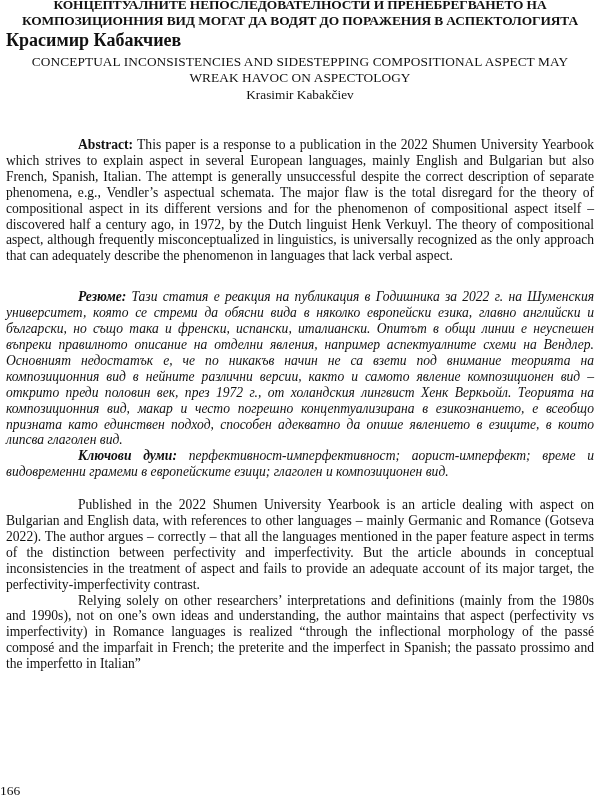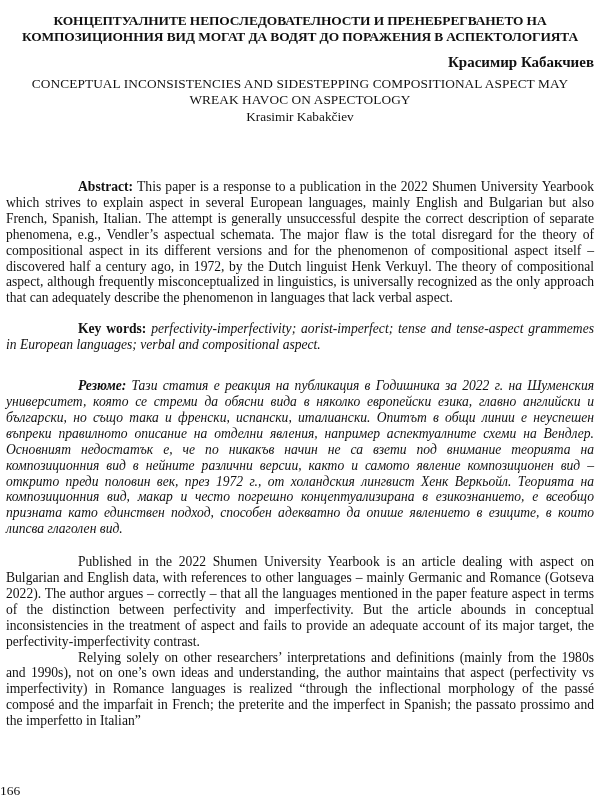--- a/index.html
+++ b/index.html
@@ -1,30 +1,30 @@
 <!DOCTYPE html>
 <html><head>
 <meta charset="utf-8">
 <style>
   html, body { margin: 0; padding: 0; background: #ffffff; }
   body {
     width: 600px; height: 800px; overflow: hidden; position: relative;
     font-family: "Liberation Serif", "DejaVu Serif", serif;
     color: #111111;
   }
-  .page { position: absolute; left: 6px; top: 16px; width: 588px; font-family: Liberation Serif, serif; }
+  .page { position: absolute; left: 6px; top: 0; width: 588px; font-family: Liberation Serif, serif; }
   .title-bg {
     font-weight: bold; text-align: center; font-size: 13.4px; line-height: 15.5px;
     margin: -3px 0 0 0; letter-spacing: -0.1px;
   }
-  .author-bg { font-weight: bold; text-align: right; font-size: 15px; margin-top: 11px; line-height: 15px; }
+  .author-bg { font-weight: bold; text-align: left; font-size: 18px; margin-top: 5px; line-height: 15px; }
   .title-en { text-align: center; font-size: 13.3px; line-height: 16px; margin-top: 6px; letter-spacing: 0.1px; }
   .author-en { text-align: center; font-size: 13.3px; margin-top: 1px; line-height: 16px; }
   p { margin: 0; text-align: justify; font-size: 13.6px; line-height: 15.9px; }
-  .abstract { margin-top: 54px; }
+  .abstract { margin-top: 34px; }
   .indent { text-indent: 72px; }
   .kw { margin-top: 15px; }
   .rez { margin-top: 25px; font-style: italic; }
   .kw-bg { font-style: italic; }
   b.lbl { font-weight: bold; }
   .rez b.lbl, .kw-bg b.lbl { font-style: italic; }
   i { font-style: italic; }
   .doi { text-align: right; font-weight: bold; font-style: italic; font-size: 13.6px; line-height: 16px; }
   .body1 { margin-top: 17px; }
   .pagenum { position: absolute; left: 0; width: 600px; top: 783px; font-size: 13.5px; }
@@ -33,23 +33,23 @@
 <body>
 
 <div class="page">
   <div class="title-bg">КОНЦЕПТУАЛНИТЕ НЕПОСЛЕДОВАТЕЛНОСТИ И ПРЕНЕБРЕГВАНЕТО НА КОМПОЗИЦИОННИЯ ВИД МОГАТ ДА ВОДЯТ ДО ПОРАЖЕНИЯ В АСПЕКТОЛОГИЯТА</div>
   <div class="author-bg">Красимир Кабакчиев</div>
   <div class="title-en">CONCEPTUAL INCONSISTENCIES AND SIDESTEPPING COMPOSITIONAL ASPECT MAY WREAK HAVOC ON ASPECTOLOGY</div>
   <div class="author-en">Krasimir Kabakčiev</div>
 
   <p class="abstract indent"><b class="lbl">Abstract:</b><span> This paper is a response to a publication in the 2022 Shumen University Yearbook which strives to explain aspect in several European languages, mainly English and Bulgarian but also French, Spanish, Italian. The attempt is generally unsuccessful despite the correct description of separate phenomena, e.g., Vendler’s aspectual schemata. The major flaw is the total disregard for the theory of compositional aspect in its different versions and for the phenomenon of compositional aspect itself – discovered half a century ago, in 1972, by the Dutch linguist Henk Verkuyl. The theory of compositional aspect, although frequently misconceptualized in linguistics, is universally recognized as the only approach that can adequately describe the phenomenon in languages that lack verbal aspect.</span></p>
 
-  <p class="kw indent"><b class="lbl">Key words:</b><i> perfectivity-imperfectivity; aorist-imperfect; tense and tense-aspect grammemes in European languages; verbal and compositional aspect.</i></p>
 
   <p class="rez indent"><b class="lbl">Резюме:</b><span> Тази статия е реакция на публикация в Годишника за 2022 г. на Шуменския университет, която се стреми да обясни вида в няколко европейски езика, главно английски и български, но също така и френски, испански, италиански. Опитът в общи линии е неуспешен въпреки правилното описание на отделни явления, например аспектуалните схеми на Вендлер. Основният недостатък е, че по никакъв начин не са взети под внимание теорията на композиционния вид в нейните различни версии, както и самото явление композиционен вид – открито преди половин век, през 1972 г., от холандския лингвист Хенк Веркьойл. Теорията на композиционния вид, макар и често погрешно концептуализирана в езикознанието, е всеобщо призната като единствен подход, способен адекватно да опише явлението в езиците, в които липсва глаголен вид.</span></p>
 
+  <p class="kw-bg indent"><b class="lbl">Ключови думи:</b><span> перфективност-имперфективност; аорист-имперфект; време и видовременни грамеми в европейските езици; глаголен и композиционен вид.</span></p>
 
 
   <p class="body1 indent">Published in the 2022 Shumen University Yearbook is an article dealing with aspect on Bulgarian and English data, with references to other languages – mainly Germanic and Romance (Gotseva 2022). The author argues – correctly – that all the languages mentioned in the paper feature aspect in terms of the distinction between perfectivity and imperfectivity. But the article abounds in conceptual inconsistencies in the treatment of aspect and fails to provide an adequate account of its major target, the perfectivity-imperfectivity contrast.</p>
   <p class="indent">Relying solely on other researchers’ interpretations and definitions (mainly from the 1980s and 1990s), not on one’s own ideas and understanding, the author maintains that aspect (perfectivity vs imperfectivity) in Romance languages is realized “through the inflectional morphology of the passé composé and the imparfait in French; the preterite and the imperfect in Spanish; the passato prossimo and the imperfetto in Italian”</p>
 </div>
 
 <div class="pagenum">166</div>
 
 </body></html>

